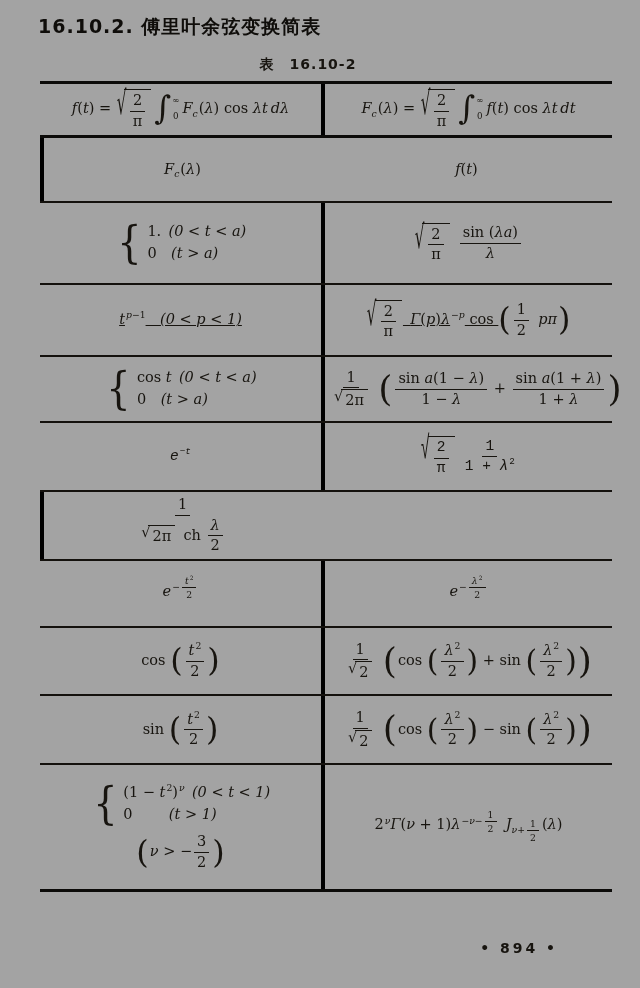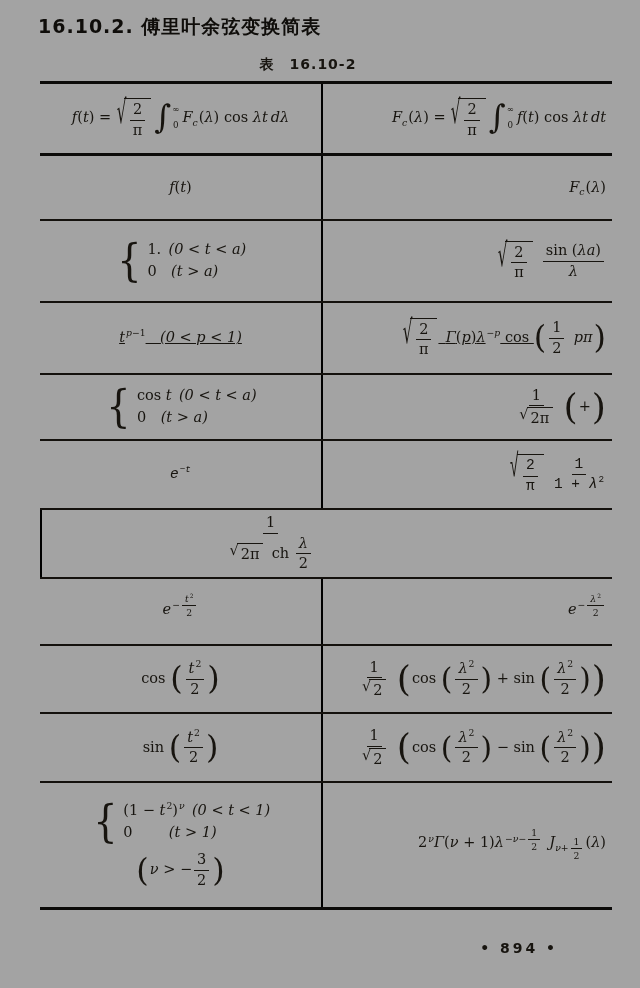--- a/index.html
+++ b/index.html
@@ -41,21 +41,21 @@
   .trow.after-head{ border-top:3px solid #0c0b09; }
   .tcell{
     display:flex;
     align-items:center;
     justify-content:center;
     text-align:center;
     padding:2px 6px;
     font-size:14.5px;
     line-height:1.35;
   }
-  .tcell.right{ border-left:2px solid #000000;justify-content:flex-end; }
+  .tcell.right{ border-left:4px solid #000000; }
 
   
   .mrow{ display:inline-block; white-space:nowrap; text-align:center; }
   .rm{ font-style:normal; }
   .it{ font-style:italic; }
   .frac{
     display:inline-flex; flex-direction:column; align-items:center;
     vertical-align:middle; margin:0 2px; line-height:1.2;
   }
   .frac > .num{ border-bottom:1.3px solid #17140f; padding:0 3px 1px 3px; }
@@ -97,21 +97,21 @@
     font-family:"DejaVu Sans", sans-serif;
   }
 </style>
 </head>
 <body>
 
 <div class="page">
   <div class="section-title">16.10.2. 傅里叶余弦变换简表</div>
   <div class="table-caption">表 16.10-2</div>
   <div class="ftable" id="transform-table">
-      <div class="trow" style="height: 69px;">
+      <div class="trow" style="height: 51px;">
         <div class="tcell left">
           <span class="mrow"><span class="it">f</span><span class="rm">(</span><span class="it">t</span><span class="rm">) = </span><span class="sqrt tall">
               <span class="rad">√</span>
               <span class="arg"><span class="frac">
                   <span class="num"><span class="rm">2</span></span>
                   <span class="den"><span class="rm">π</span></span>
                 </span></span>
             </span><span class="intg">
               <span class="isym">∫</span>
               <span class="lims">
@@ -130,25 +130,25 @@
             </span><span class="intg">
               <span class="isym">∫</span>
               <span class="lims">
                 <span class="hi">∞</span>
                 <span class="lo">0</span>
               </span>
             </span><span class="it">f</span><span class="rm">(</span><span class="it">t</span><span class="rm">) cos </span><span class="it">λt dt</span></span>
         </div>
       </div>
       <div class="trow after-head" style="height: 63px;">
+        <div class="tcell right">
+          <span class="mrow"><span class="it">F</span><span class="sub"><span class="it">c</span></span><span class="rm">(</span><span class="it">λ</span><span class="rm">)</span></span>
+        </div>
         <div class="tcell left">
           <span class="mrow"><span class="it">f</span><span class="rm">(</span><span class="it">t</span><span class="rm">)</span></span>
-        </div>
-        <div class="tcell right">
-          <span class="mrow"><span class="it">F</span><span class="sub"><span class="it">c</span></span><span class="rm">(</span><span class="it">λ</span><span class="rm">)</span></span>
         </div>
       </div>
       <div class="trow" style="height: 80px;">
         <div class="tcell left">
           <span class="mrow"><span class="cases">
               <span class="brace">{</span>
               <span class="crows">
                 <span class="crow"><span class="rm">1. </span><span class="it">(0 &lt; t &lt; a)</span></span>
                 <span class="crow"><span class="rm">0 </span><span class="it">(t &gt; a)</span></span>
               </span>
@@ -200,21 +200,27 @@
         </div>
         <div class="tcell right">
           <span class="mrow"><span class="frac">
               <span class="num"><span class="rm">1</span></span>
               <span class="den"><span class="sqrt">
                   <span class="rad">√</span>
                   <span class="arg"><span class="rm">2π</span></span>
                 </span></span>
             </span><span class="rm"> </span><span class="pgroup">
               <span class="fence" style="font-size: 2.5em;">(</span>
-              <span class="pinner"><span class="rm"> + </span></span>
+              <span class="pinner"><span class="frac">
+                  <span class="num"><span class="rm">sin </span><span class="it">a</span><span class="rm">(1 − </span><span class="it">λ</span><span class="rm">)</span></span>
+                  <span class="den"><span class="rm">1 − </span><span class="it">λ</span></span>
+                </span><span class="rm"> + </span><span class="frac">
+                  <span class="num"><span class="rm">sin </span><span class="it">a</span><span class="rm">(1 + </span><span class="it">λ</span><span class="rm">)</span></span>
+                  <span class="den"><span class="rm">1 + </span><span class="it">λ</span></span>
+                </span></span>
               <span class="fence" style="font-size: 2.5em;">)</span>
             </span></span>
         </div>
       </div>
       <div class="trow" style="height: 67px; font-family: Liberation Mono, monospace;">
         <div class="tcell left">
           <span class="mrow"><span class="it">e</span><span class="sup"><span class="it">−t</span></span></span>
         </div>
         <div class="tcell right">
           <span class="mrow"><span class="sqrt tall">

